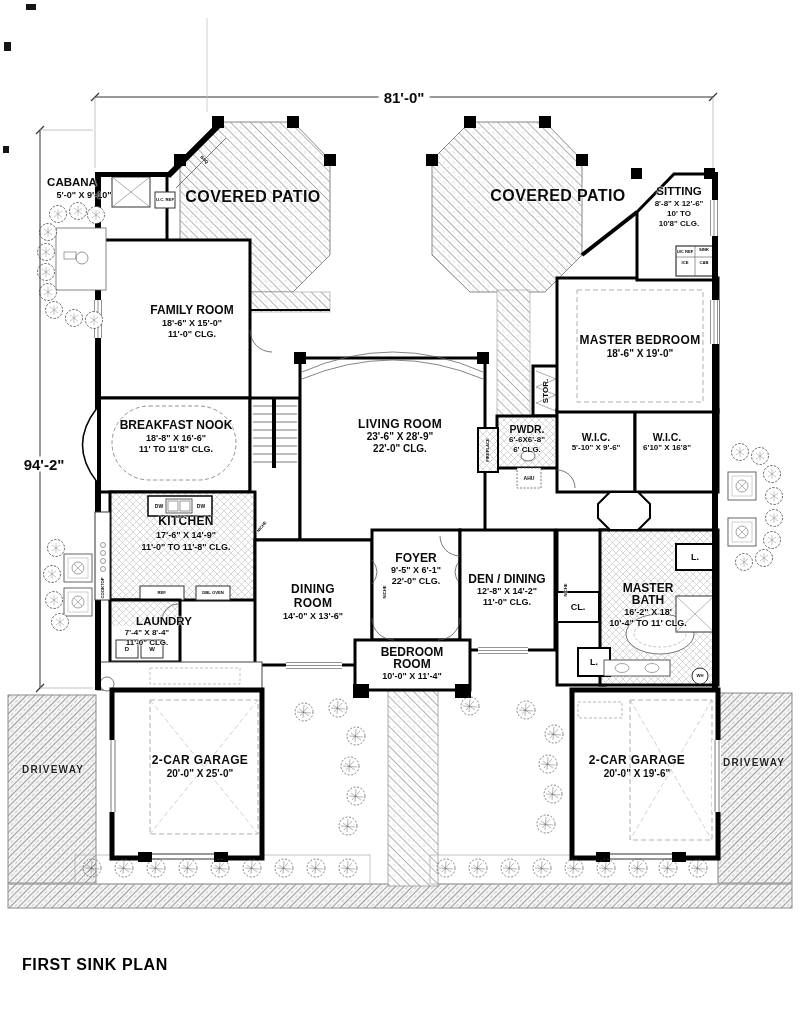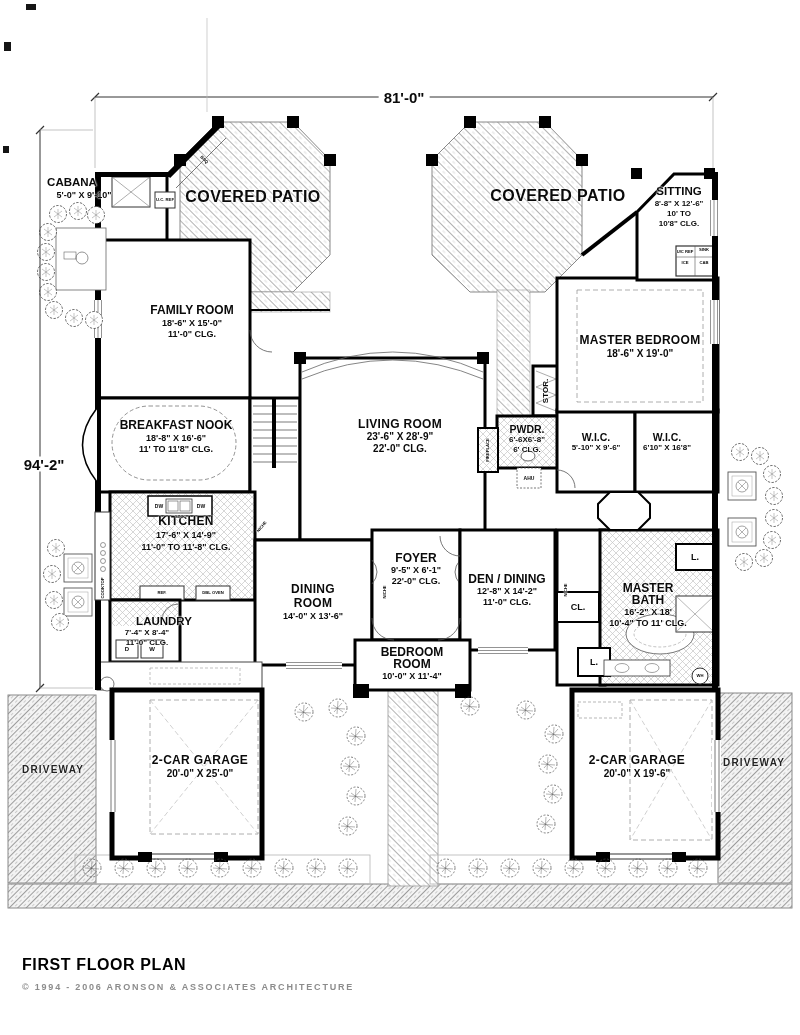--- a/index.html
+++ b/index.html
@@ -412,17 +412,16 @@
 <div class="lbl t4 v45" style="left:204px;top:160px">BBQ</div>
 <div class="lbl t4" style="left:685px;top:252px">U/C REF</div>
 <div class="lbl t4" style="left:704px;top:250px">SINK</div>
 <div class="lbl t4" style="left:685px;top:263px">ICE</div>
 <div class="lbl t4" style="left:704px;top:263px">CAB</div>
 <div class="lbl t4 vn50" style="left:262px;top:527px">NICHE</div>
 <div class="lbl t4 v" style="left:385px;top:592px">NICHE</div>
 <div class="lbl t4 v" style="left:566px;top:590px">NICHE</div>
 <div class="lbl t4 v" style="left:488px;top:450px">FIREPLACE</div>
 
-<div class="title">FIRST FLOOR PLAN</div>
-<div class="copy">© 1994 - 2006 ARONSON &amp; ASSOCIATES ARCHITECTURE</div>
+<div class="title">FIRST SINK PLAN</div>
 
 </div>
 </div>
 
 </body></html>

